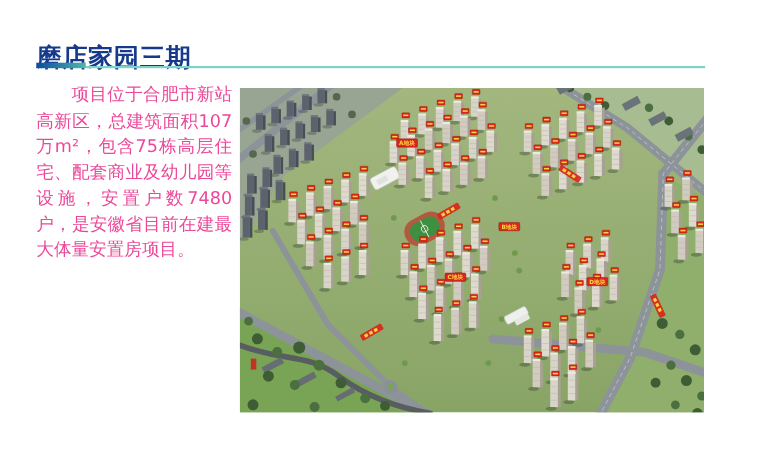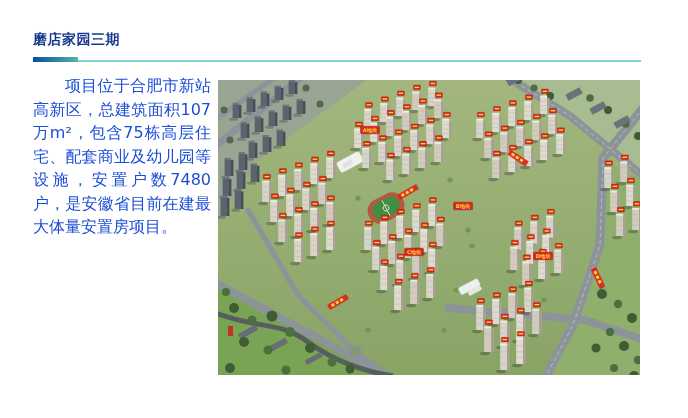--- a/index.html
+++ b/index.html
@@ -2,31 +2,31 @@
 <html><head>
 <meta charset="utf-8">
 <style>
   html,body{margin:0;padding:0;}
   body{
     width:688px;height:418px;background:#ffffff;position:relative;
     font-family:"DejaVu Sans","Liberation Sans",sans-serif;overflow:hidden;
   }
   .slide-title{
     position:absolute;left:33px;top:22px;
-    font-size:14px;font-weight:bold;color:#16398c;letter-spacing:.5px;
+    font-size:23px;font-weight:bold;color:#16398c;letter-spacing:.5px;
   }
   .rule{
     position:absolute;left:33px;top:56px;width:608px;height:6px;
     display:flex;align-items:flex-end;
   }
   .rule-bar{width:45px;height:5px;background:linear-gradient(90deg,#0a4c9e,#52b6ad);}
   .rule-line{flex:1;height:2px;background:#7fd2ca;}
   .body-text{
     position:absolute;left:33px;top:74px;width:178px;
-    font-size:16px;line-height:1.47;color:#1d4ed8;
+    font-size:16px;line-height:1.47;color:#ec4899;
     text-align:justify;text-justify:inter-ideograph;
   }
   .body-text p{margin:0;text-indent:2em;}
   .figure{
     position:absolute;left:218px;top:80px;width:422px;height:295px;overflow:hidden;
   }
   .figure svg{display:block;}
 </style>
 </head>
 <body>

